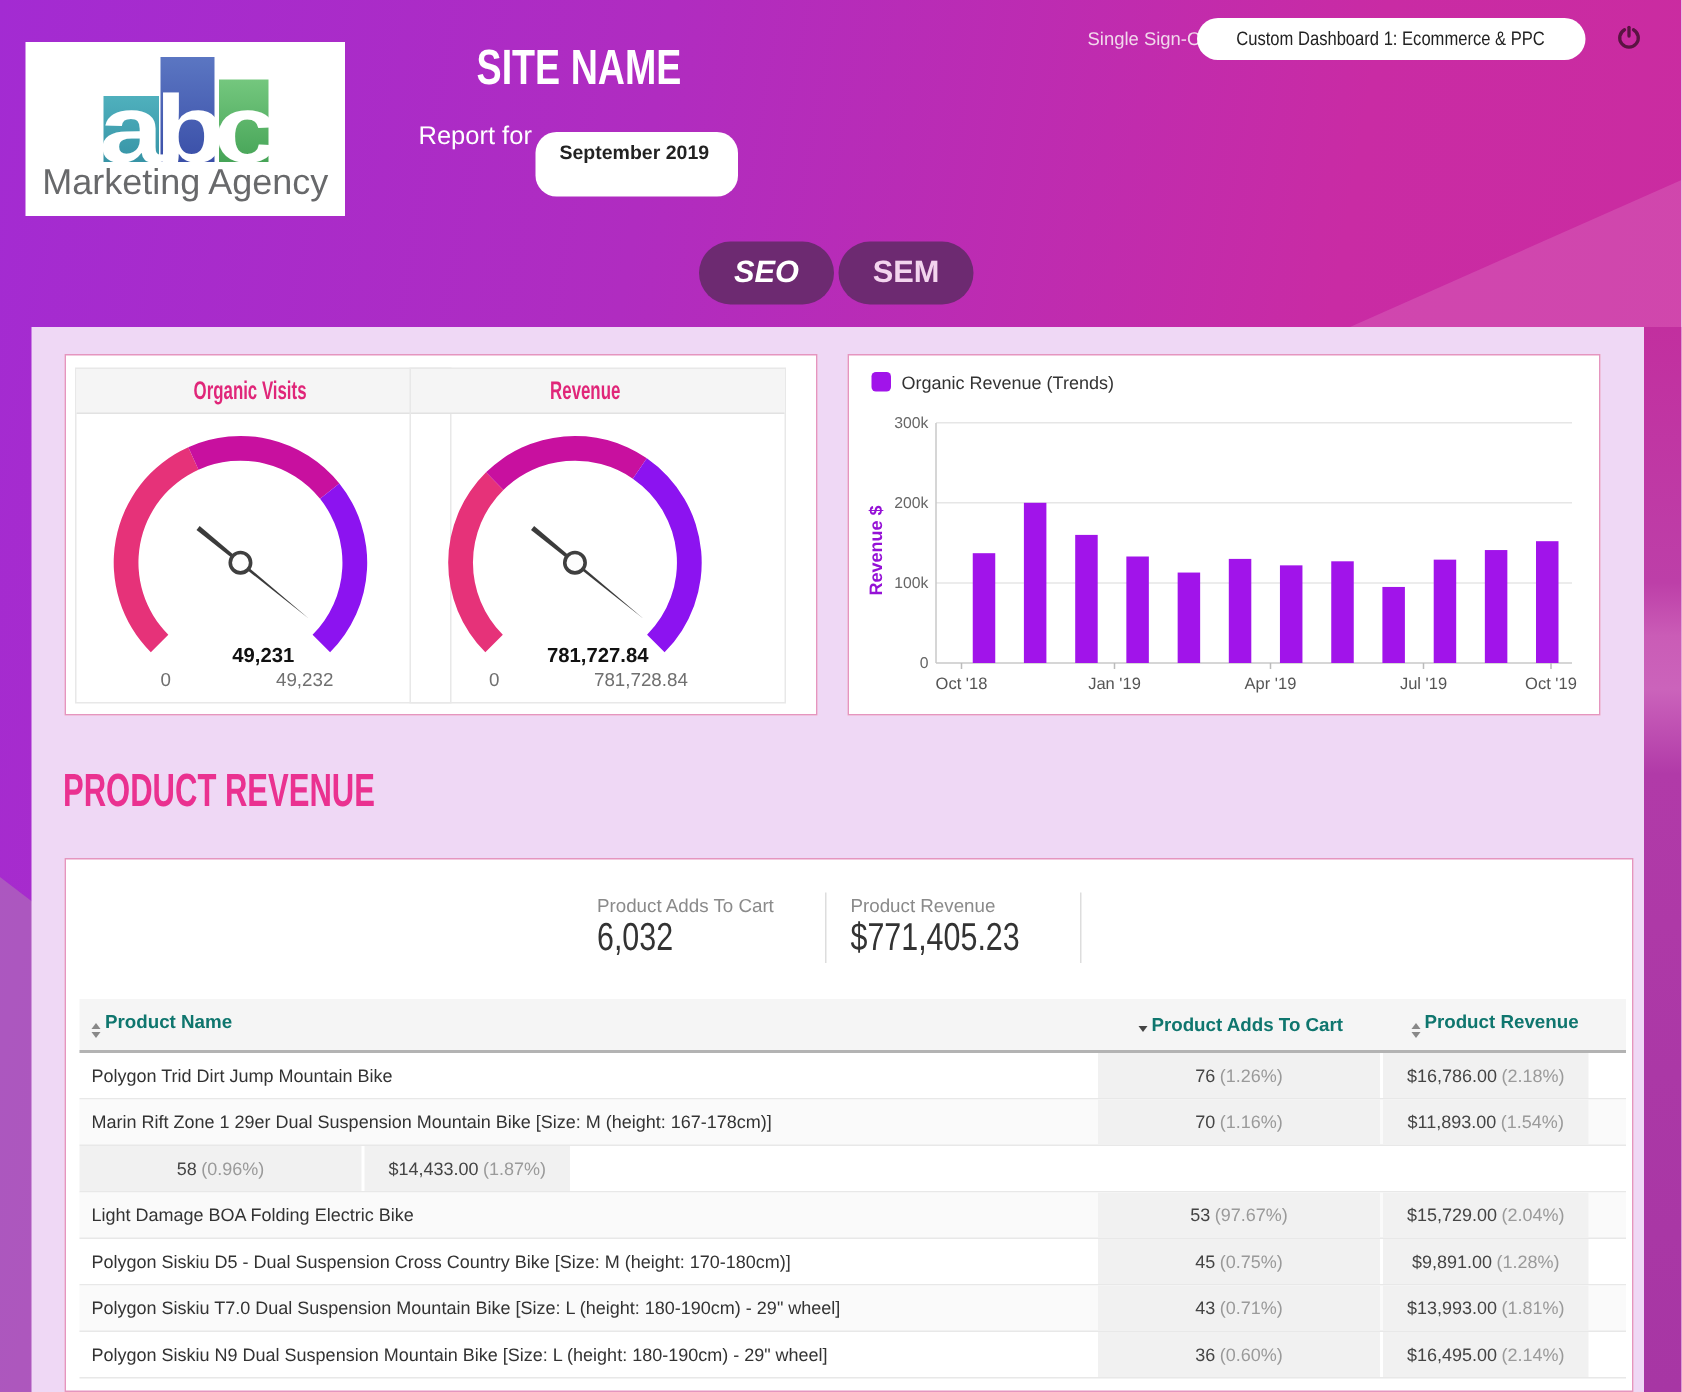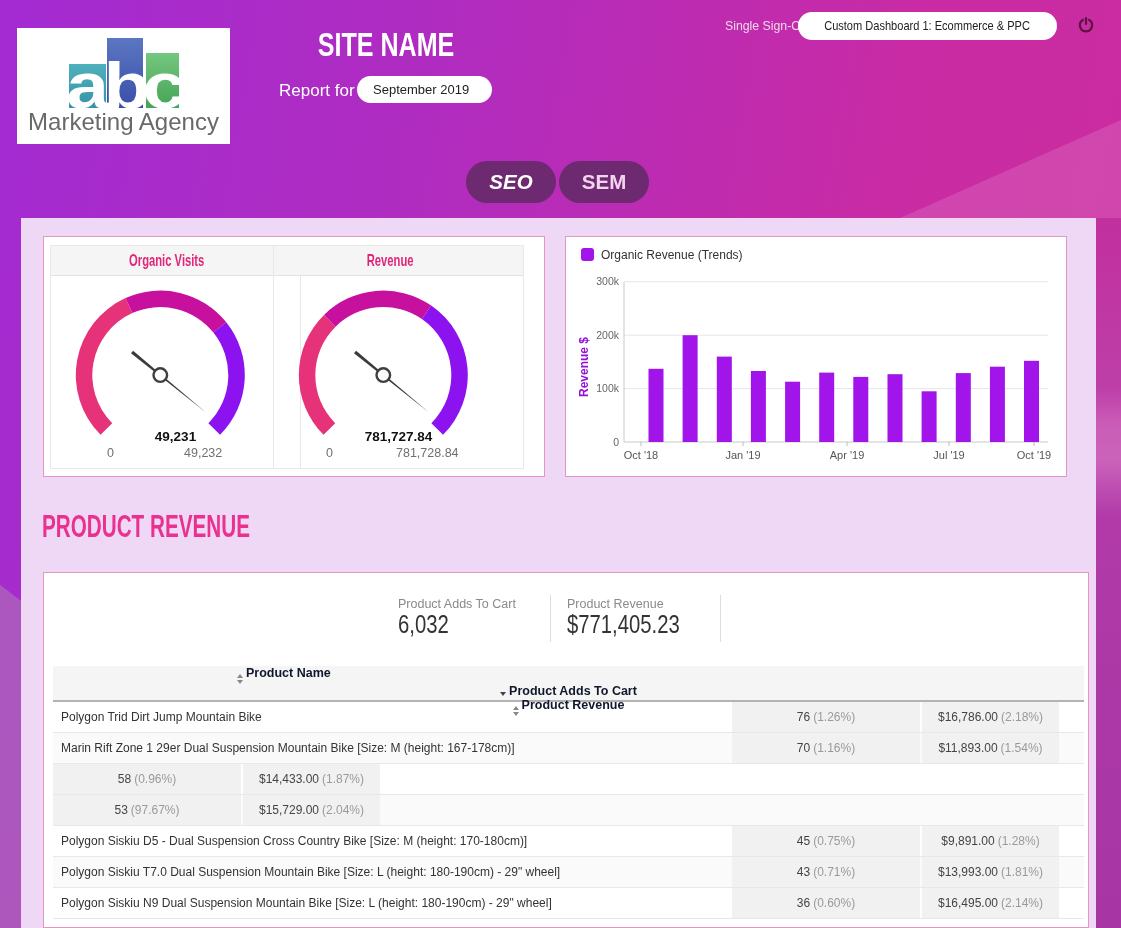--- a/index.html
+++ b/index.html
@@ -15,21 +15,21 @@
 
 .logo { position:absolute; left:17px; top:28px; width:213px; height:116px; background:#fff; }
 .lb { position:absolute; }
 .lb1 { left:52px; top:36px; width:37px; height:44px; background:linear-gradient(180deg,#4fb0bd,#3794a6); }
 .lb2 { left:90px; top:10px; width:36px; height:70px; background:linear-gradient(180deg,#5b76c2,#3a4fa8); }
 .lb3 { left:129px; top:25px; width:33px; height:55px; background:linear-gradient(180deg,#74c77e,#46a457); }
 .labc { position:absolute; top:26px; font-size:64px; line-height:1; font-weight:bold; color:#fff; text-align:center; transform:scaleX(1.2); }
 .lma { position:absolute; left:0; width:100%; top:81px; text-align:center; font-size:24px; line-height:1.1; color:#68696b; }
 .sitename { position:absolute; left:276px; top:26px; width:220px; text-align:center; font-size:33px; font-weight:bold; color:#fff; transform:scaleX(0.76); }
 .reportfor { position:absolute; left:279px; top:81px; font-size:17px; color:#fff; }
-.datepill { position:absolute; left:357px; top:76px; width:135px; height:27px; background:#fff; border-radius:14px; font-size:13px; color:#222; line-height:27px; padding-left:16px; }
+.datepill { position:absolute; left:357px; top:88px; width:135px; height:43px; background:#fff; border-radius:14px; font-size:13px; color:#222; line-height:27px; padding-left:16px;font-weight:bold; }
 .ssotext { position:absolute; left:697px; top:19px; font-size:12.3px; color:#f2d8ec;margin-left:28px; }
 .ssopill { position:absolute; left:798px; top:12px; width:259px; height:28px; background:#fff; border-radius:14px; font-size:13px; color:#222; line-height:28px; text-align:center; }
 .ssopill span { display:inline-block; transform:scaleX(0.85); }
 .pwr { position:absolute; left:1078px; top:17px; }
 .btn { position:absolute; top:161px; width:90px; height:42px; background:#6d2a71; border-radius:21px; color:#fff; font-weight:bold; font-size:20.5px; text-align:center; line-height:42px; }
 .seo { left:466px;font-style:italic; }
 .sem { left:559px; color:#f3d4ee; }
 
 .panel { position:absolute; left:21px; top:218px; width:1075px; height:710px; background:#efd8f5; }
 .card { position:absolute; background:#fff; border:1px solid #e595bf; }
@@ -42,21 +42,21 @@
 .gval { position:absolute; top:183px; width:100%; text-align:center; font-size:13.5px; font-weight:bold; color:#111; }
 .glab { position:absolute; top:200px; font-size:12.5px; color:#707070; }
 .barcard { left:544px; top:18px; width:502px; height:241px; }
 .sectitle { position:absolute; left:21px; top:293px; font-size:31px; font-weight:bold; color:#ea3190; transform:scaleX(0.667); transform-origin:left; line-height:1; }
 .tablecard { left:22px; top:354px; width:1046px; height:356px; }
 .sumlabel { position:absolute; top:24px; font-size:12.5px; color:#8a8a8a; }
 .sumval { position:absolute; top:36px; font-size:26px; color:#333; transform:scaleX(0.78); transform-origin:left; }
 .sumsep { position:absolute; top:22px; width:1px; height:47px; background:#ddd; }
 
 .tbl { position:absolute; left:9px; top:93px; width:1031px; }
-.thead { display:flex; height:36px; background:#f5f5f5; border-bottom:2px solid #b3b3b3; font-size:12.5px; font-weight:bold; color:#0f172a; align-items:center;flex-direction:column; }
+.thead { display:flex; height:36px; background:#f5f5f5; border-bottom:2px solid #b3b3b3; font-size:12.5px; font-weight:bold; color:#0f766e; align-items:center; }
 .trow { display:flex; height:31px; border-bottom:1px solid #e8e8e8; font-size:12.5px; color:#333; align-items:center; background:#fff; }
 .trow.alt { background:#fafafa; }
 .h-name { width:679px; padding-left:8px; }
 .h-num { width:190px; text-align:center; }
 .h-rev { width:149px; text-align:center; }
 .h-fill { flex:1; }
 .c-name { width:679px; padding-left:8px; height:100%; display:flex; align-items:center; font-size:12px; }
 .c-num { width:188px; margin-right:2px; text-align:center; background:#f1f1f1; height:100%; display:flex; align-items:center; justify-content:center; color:#444; font-size:12px; }
 .c-rev { width:137px; text-align:center; background:#f1f1f1; height:100%; display:flex; align-items:center; justify-content:center; color:#444; font-size:12px; }
 .c-fill { flex:1; height:100%; }
@@ -191,20 +191,21 @@
 <div class="c-num">70 <span class="pct">(1.16%)</span></div>
 <div class="c-rev">$11,893.00 <span class="pct">(1.54%)</span></div>
 <div class="c-fill"></div>
 </div>
 <div class="trow">
 <div class="c-num">58 <span class="pct">(0.96%)</span></div>
 <div class="c-rev">$14,433.00 <span class="pct">(1.87%)</span></div>
 <div class="c-fill"></div>
 </div>
 <div class="trow alt">
+<div class="c-name">Light Damage BOA Folding Electric Bike</div>
 <div class="c-num">53 <span class="pct">(97.67%)</span></div>
 <div class="c-rev">$15,729.00 <span class="pct">(2.04%)</span></div>
 <div class="c-fill"></div>
 </div>
 <div class="trow">
 <div class="c-name">Polygon Siskiu D5 - Dual Suspension Cross Country Bike [Size: M (height: 170-180cm)]</div>
 <div class="c-num">45 <span class="pct">(0.75%)</span></div>
 <div class="c-rev">$9,891.00 <span class="pct">(1.28%)</span></div>
 <div class="c-fill"></div>
 </div>

